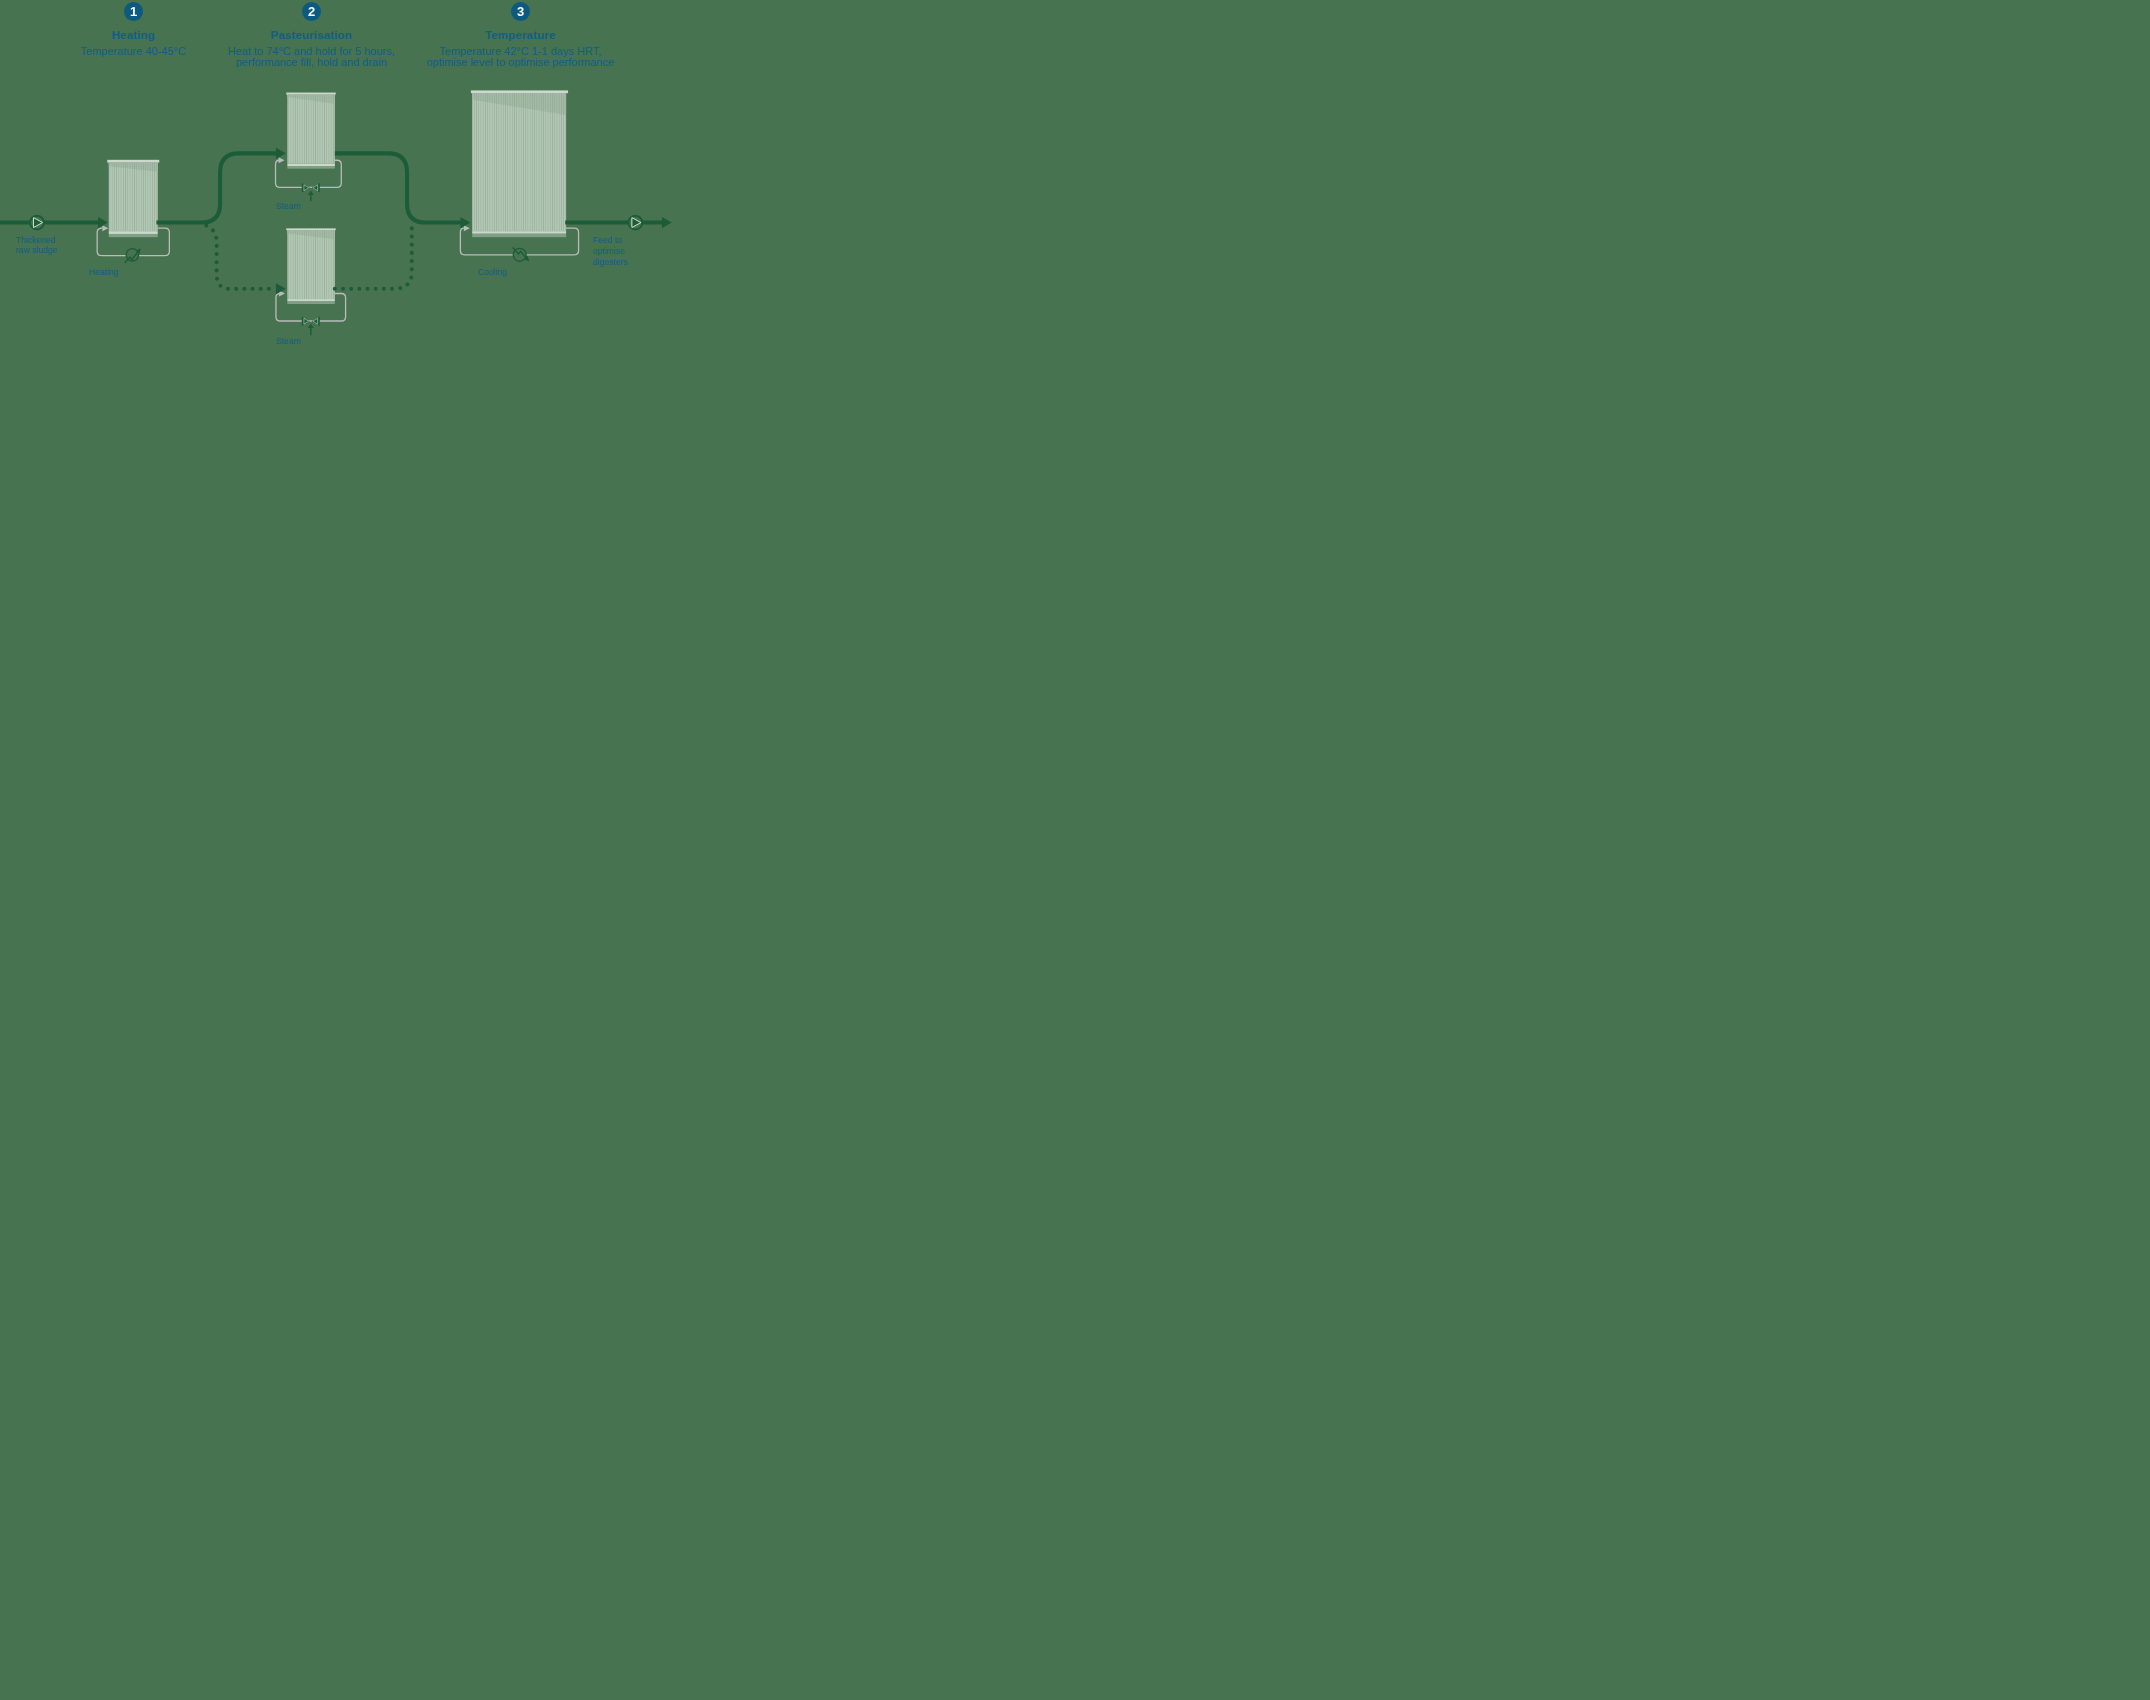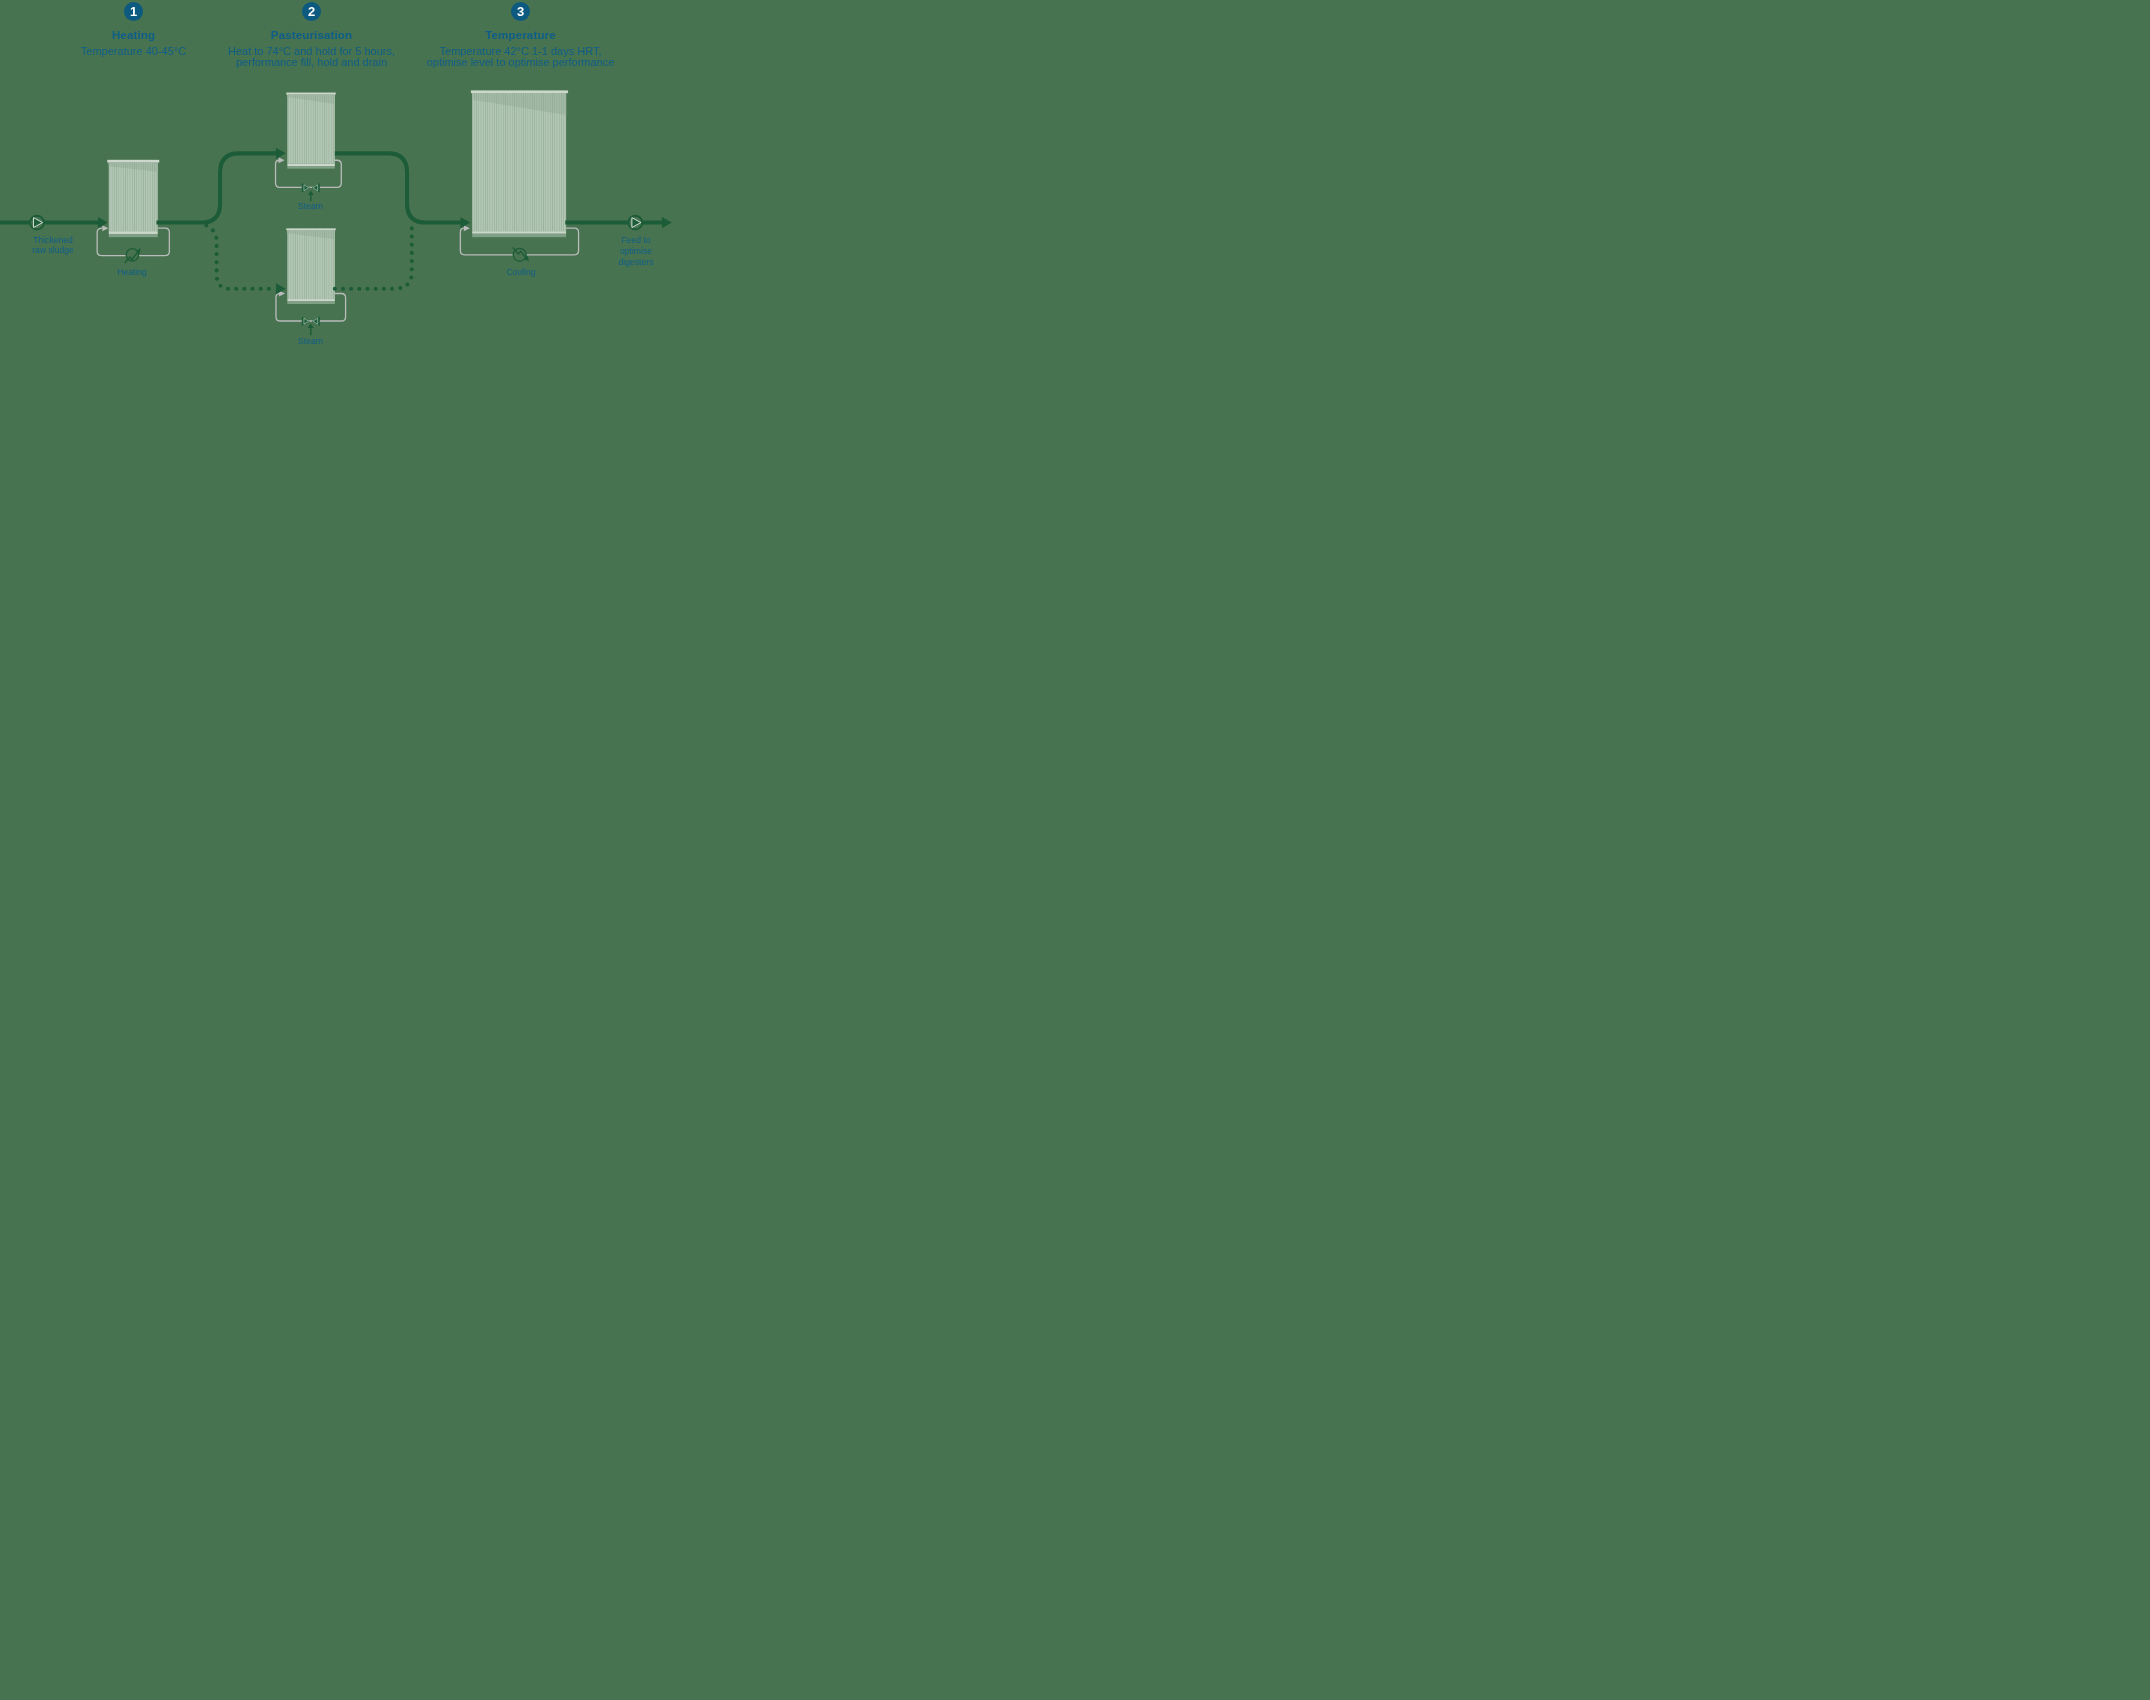--- a/index.html
+++ b/index.html
@@ -19,21 +19,21 @@
     overflow:hidden;font-family:"Liberation Sans", sans-serif;
   }
   svg.layer{position:absolute;left:0;top:0;width:674px;height:348px;}
   .step{position:absolute;top:2.2px;width:241px;text-align:center;color:var(--blue);}
   .step .badge{
     width:19px;height:19px;border-radius:50%;background:var(--badge);
     margin:0 auto;color:#ffffff;font-size:13px;font-weight:bold;line-height:19px;text-align:center;
   }
   .step .title{margin-top:6.9px;font-size:11.6px;font-weight:bold;letter-spacing:0.1px;}
   .step .subtitle{margin-top:5.2px;font-size:11px;line-height:10.3px;}
-  .lbl{position:absolute;color:var(--blue);font-size:8.6px;line-height:10.3px;text-align:center;}
+  .lbl{position:absolute;color:var(--blue);font-size:8.6px;line-height:10.3px;}
 </style>
 </head>
 <body>
 
 <div class="canvas">
 
   <svg class="layer" viewBox="0 0 1568 808">
     <defs>
       <pattern id="ribs" width="5.2" height="10" patternUnits="userSpaceOnUse">
         <rect x="0" y="0" width="1.6" height="10" fill="#87a18b" opacity="0.6"></rect>

